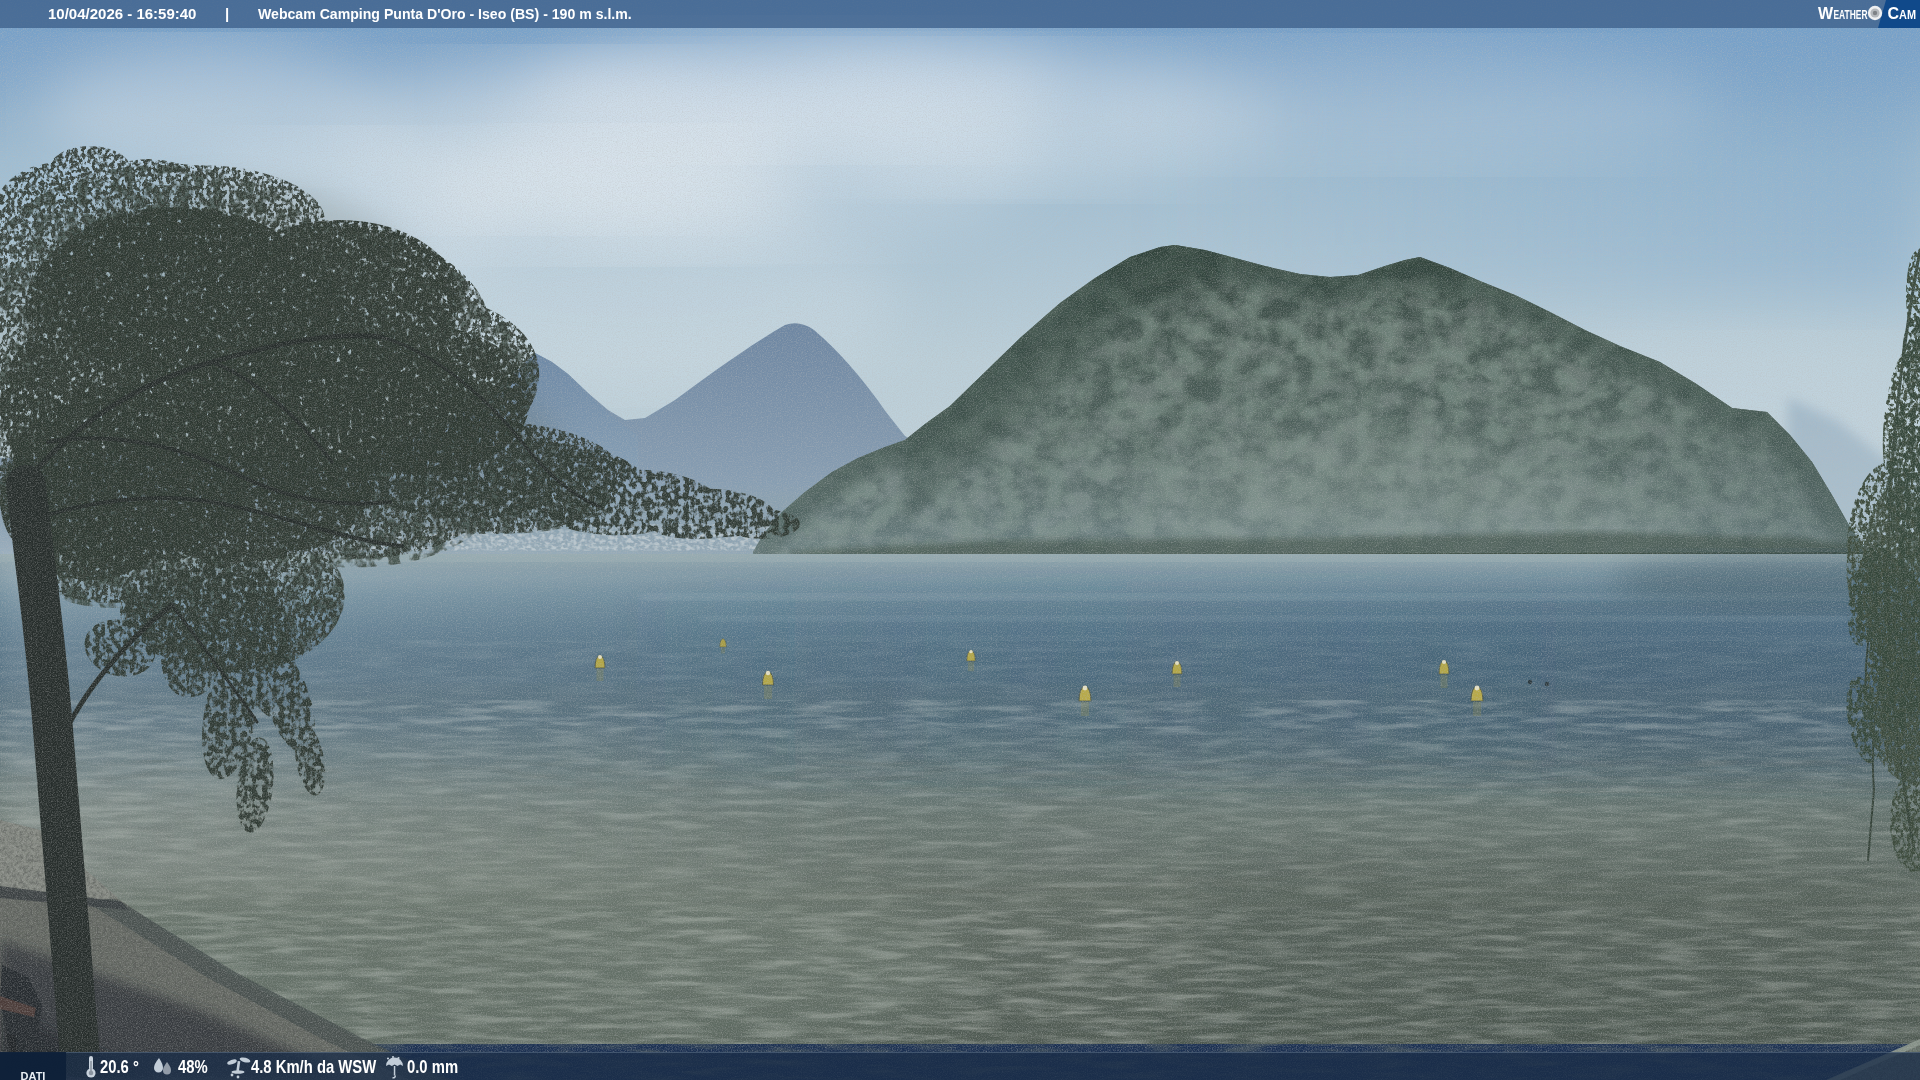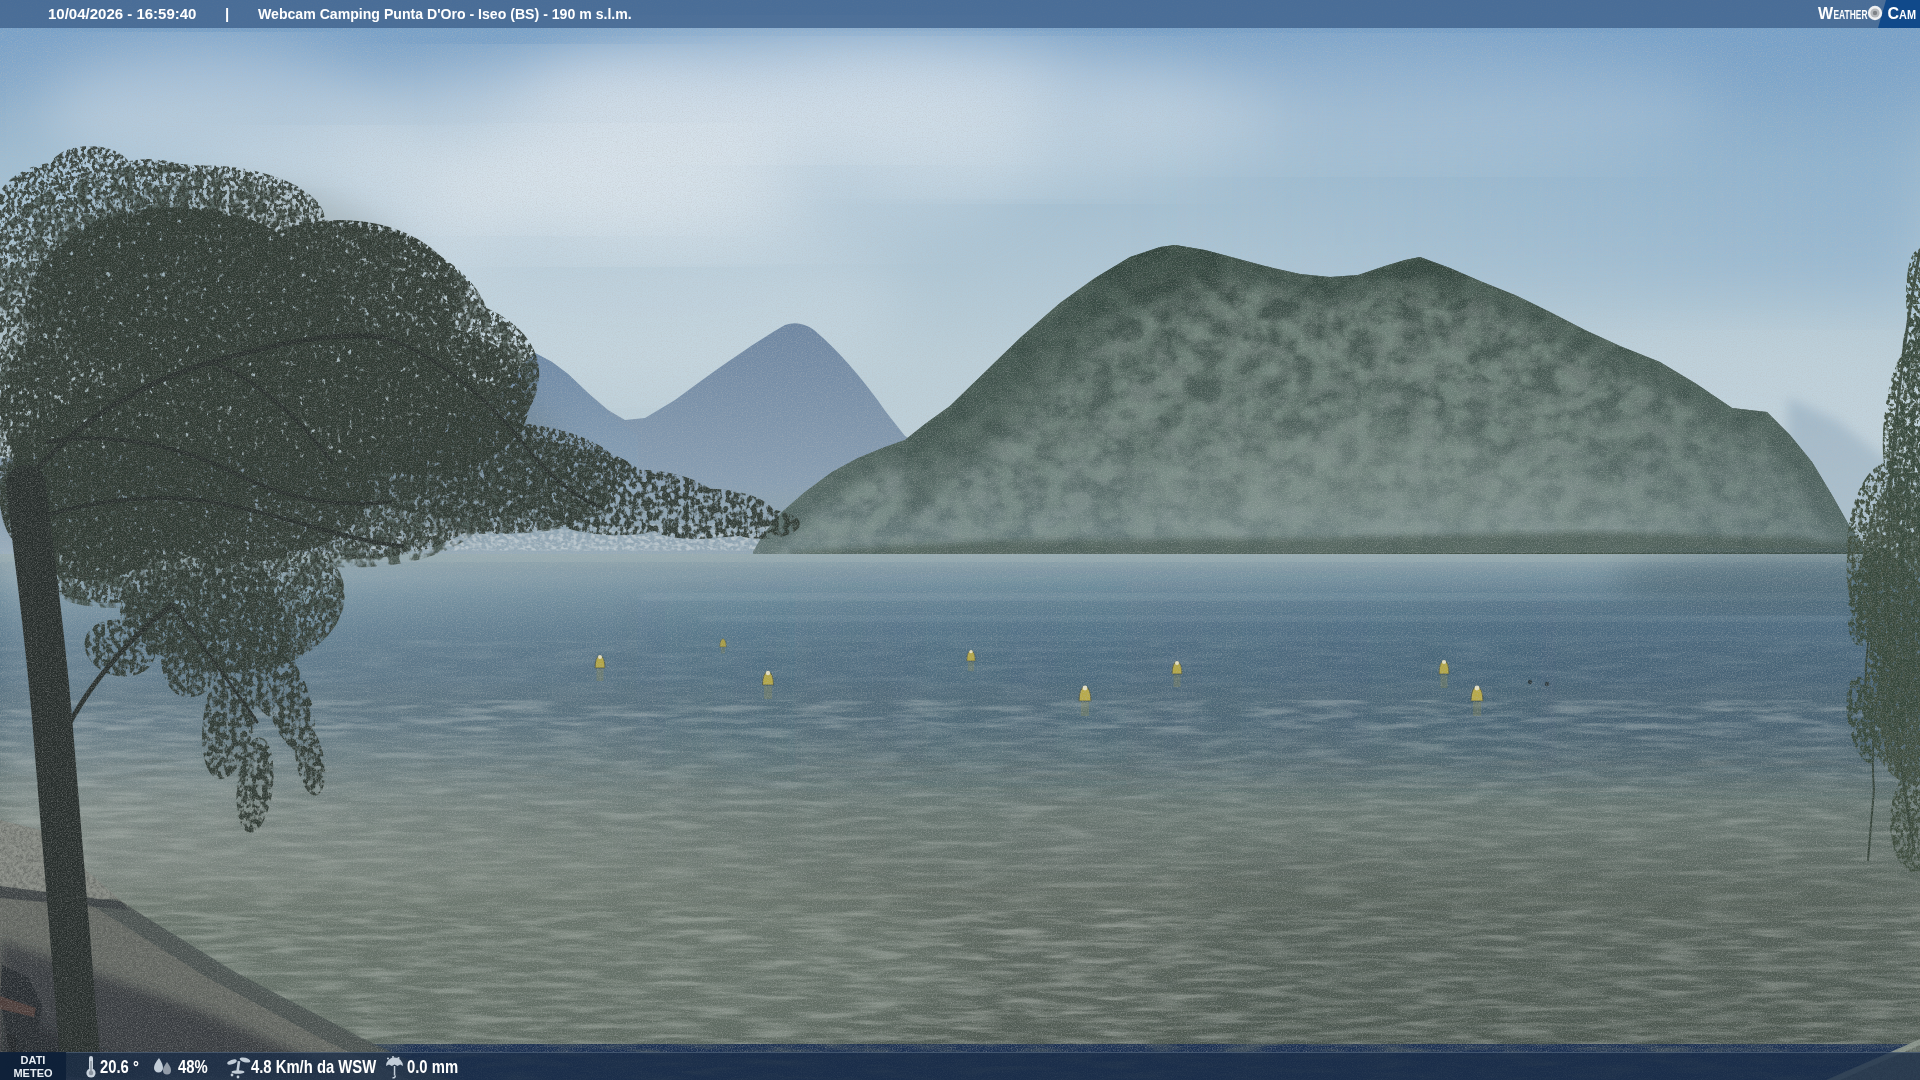--- a/index.html
+++ b/index.html
@@ -2,21 +2,21 @@
 <html><head>
 <meta charset="utf-8">
 <style>
 html,body{margin:0;padding:0;width:1920px;height:1080px;overflow:hidden;background:#000;}
 #scene{position:relative;width:1920px;height:932px;font-family:"Liberation Sans",sans-serif;}
 #scene svg.bg{position:absolute;top:0;left:0;filter:blur(0.6px);}
 .topbar{position:absolute;top:0;left:0;width:1920px;height:28px;background:rgba(62,98,140,0.80);z-index:10;}
 .topbar span{position:absolute;top:5px;color:#fff;font-weight:bold;font-size:15px;white-space:nowrap;}
 .logo{position:absolute;top:0;right:0;height:28px;z-index:11;color:#fff;}
 .bottombar{position:absolute;left:0;top:1052px;width:1920px;height:28px;background:rgba(25,45,72,0.78);border-top:1px solid rgba(150,170,190,0.30);z-index:10;}
-.databox{position:absolute;left:0;top:-1px;width:66px;height:29px;background:rgba(14,32,56,0.93);color:#e8eef4;font-size:11px;font-weight:bold;text-align:center;line-height:13px;padding-top:2px;box-sizing:border-box;}
+.databox{position:absolute;left:0;top:-1px;width:66px;height:29px;background:rgba(14,32,56,0.93);color:#e8eef4;font-size:11px;font-weight:bold;text-align:center;line-height:13px;padding-top:18px;box-sizing:border-box;}
 .bbtxt{position:absolute;top:3px;color:#fff;font-weight:bold;font-size:19px;white-space:nowrap;transform:scaleX(0.78);transform-origin:left top;}
 .bbico{position:absolute;top:2px;}
 </style>
 </head>
 <body>
 <div id="scene">
 <svg class="bg" width="1920" height="1080" viewBox="0 0 1920 1080">
 <defs>
 <linearGradient id="sky" x1="0" y1="0" x2="0" y2="1">
  <stop offset="0" stop-color="#749cc5"></stop>

